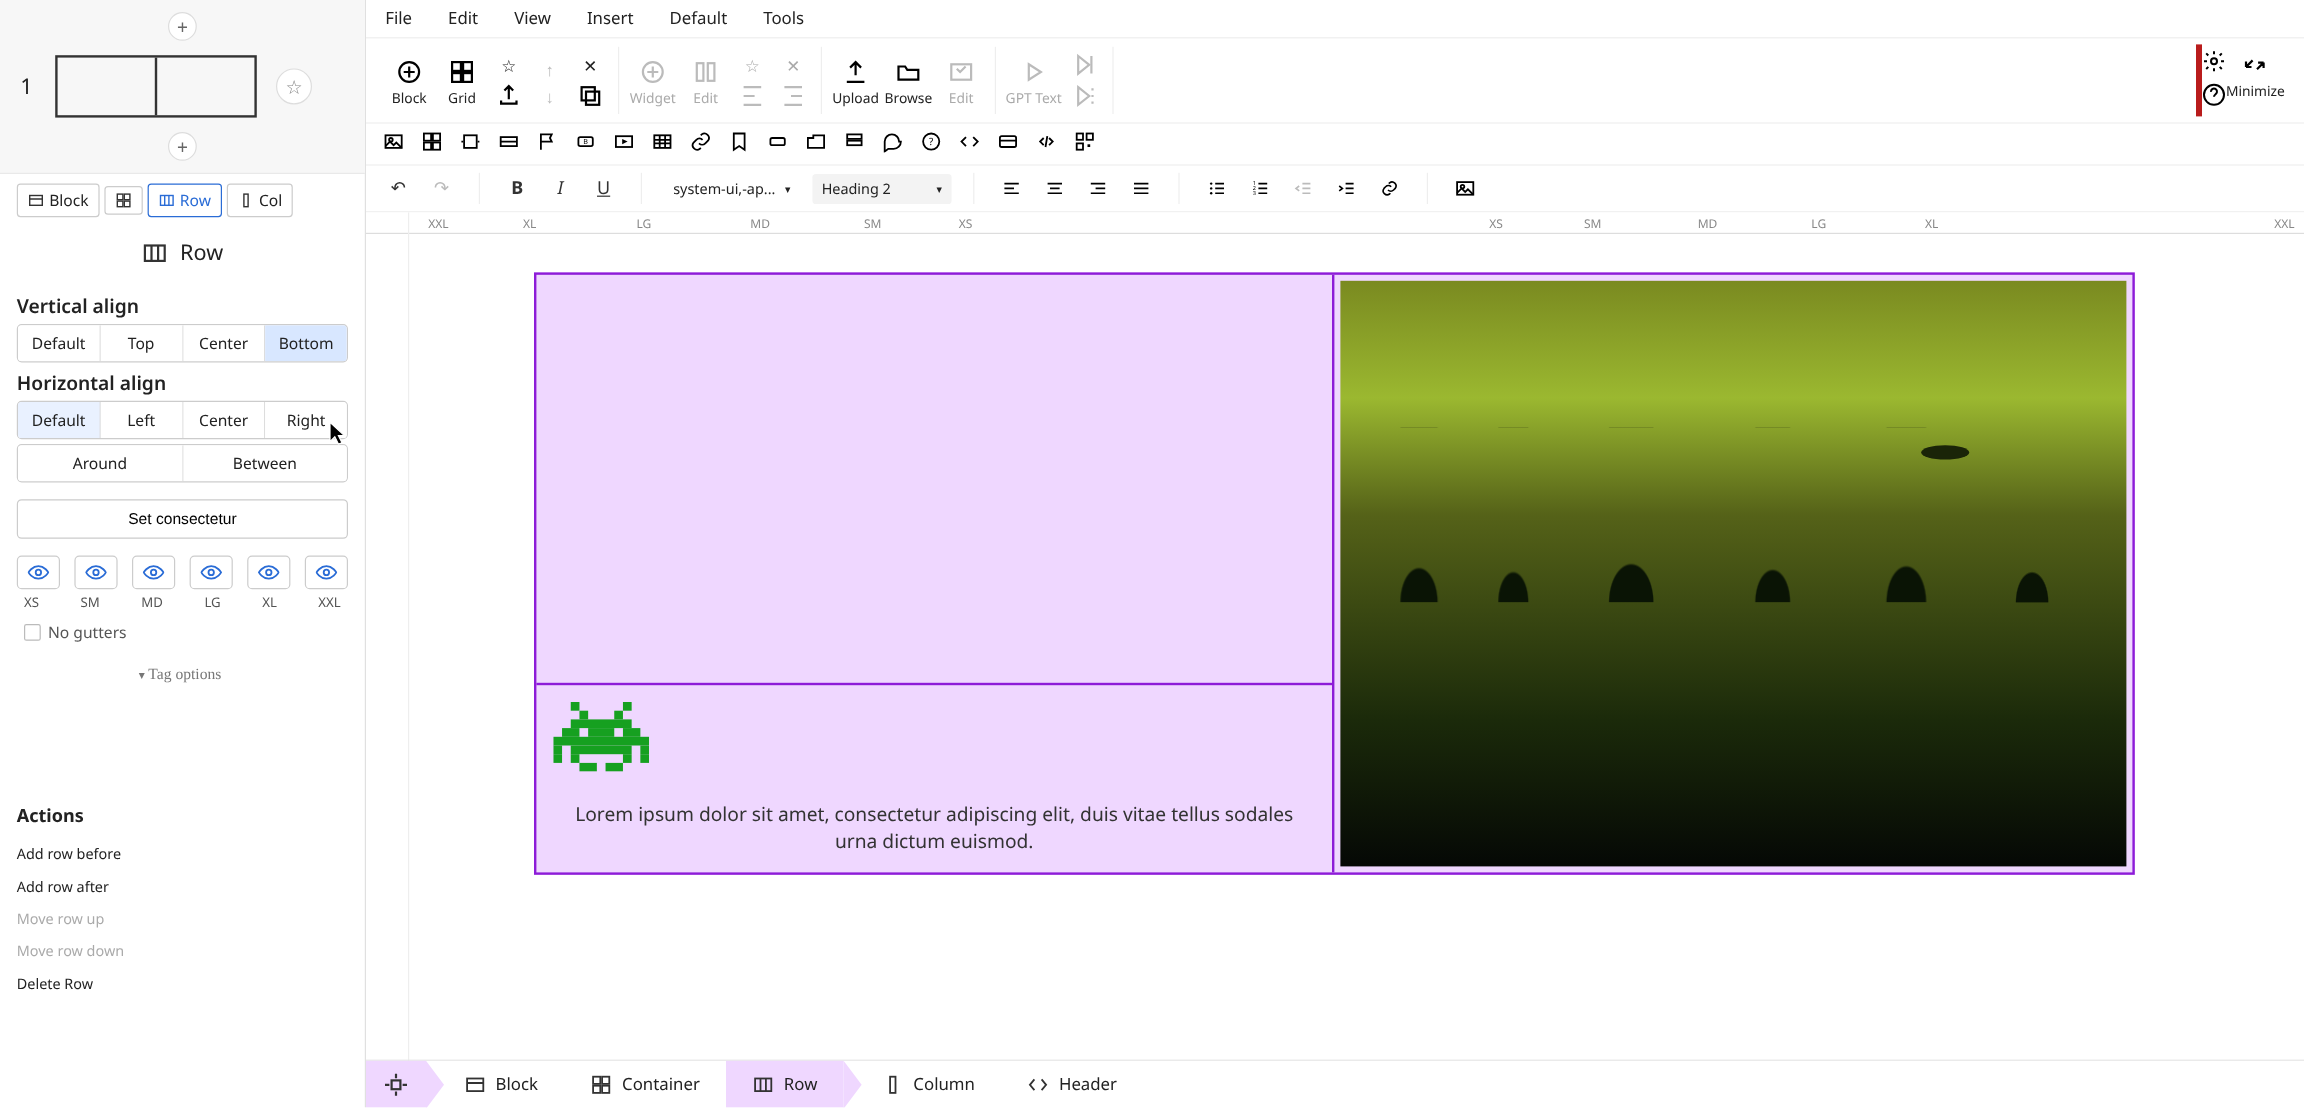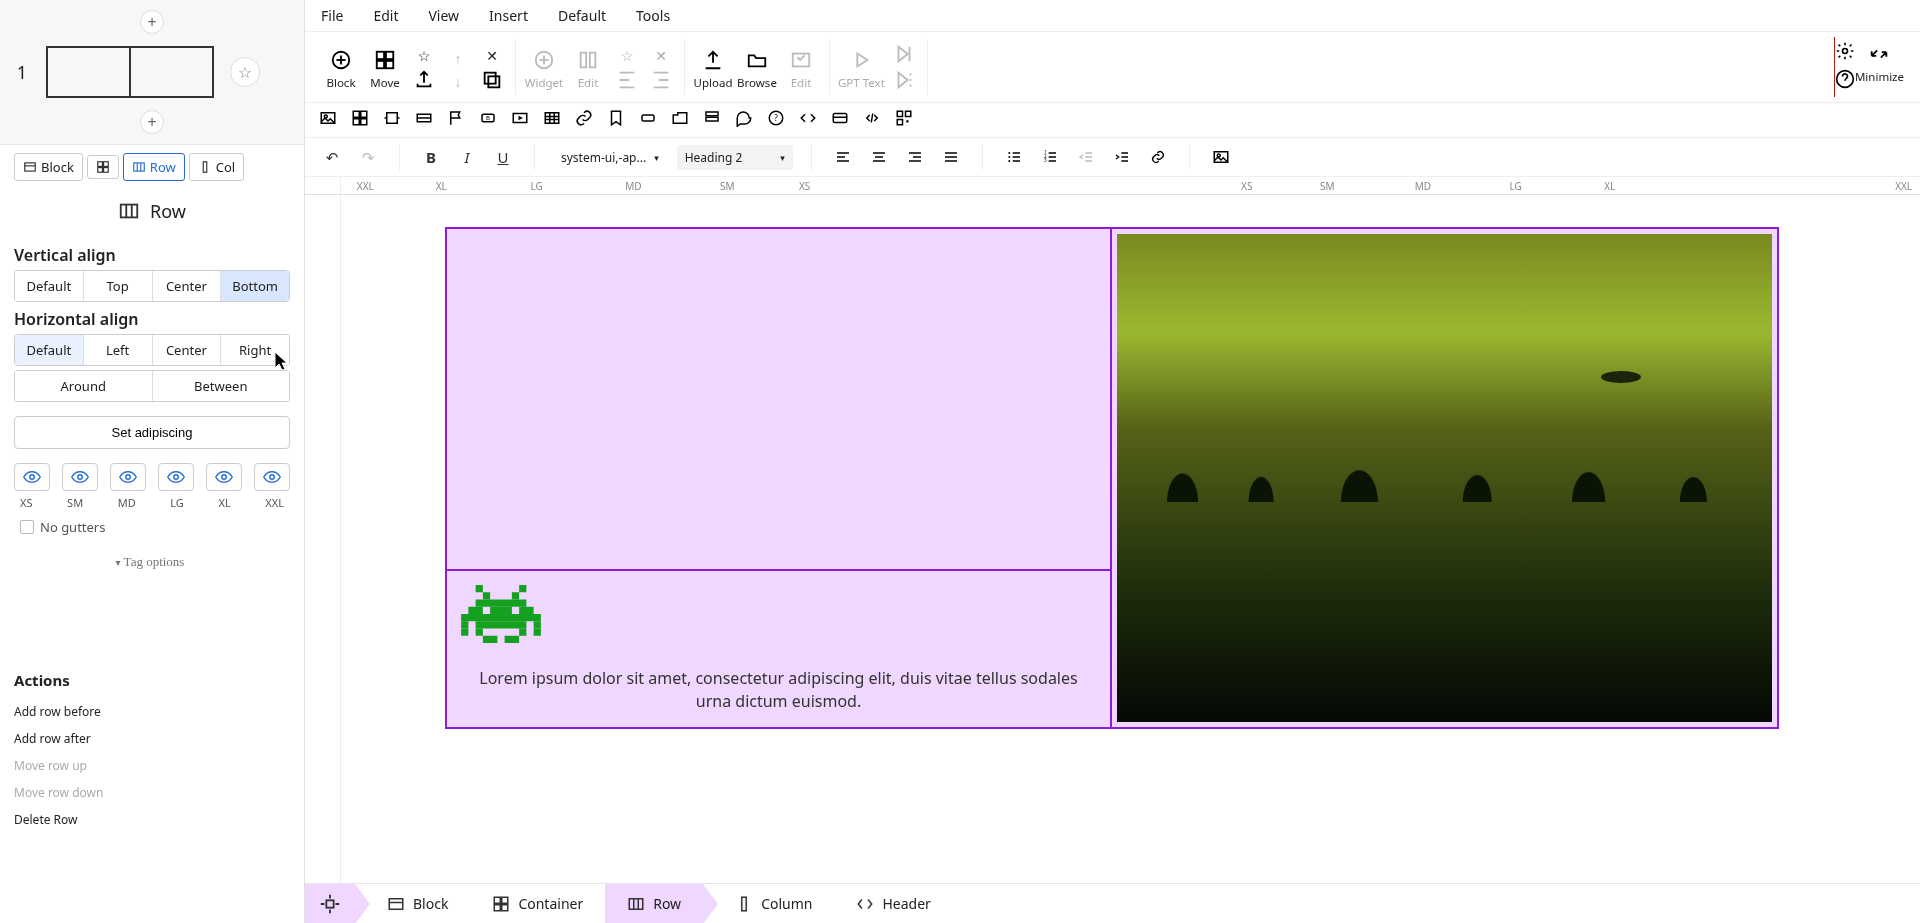--- a/index.html
+++ b/index.html
@@ -198,21 +198,21 @@
     display: flex; flex-direction: column; align-items: center; justify-content: center;
     min-width: 40px;
     height: 52px;
     font-size: 11.5px;
     color: #222;
     gap: 4px;
   }
   .tb-btn.small { min-width: 30px; font-size: 14px; height: auto;}
   .tb-btn.disabled { color: #aaa; }
   .tb-btn svg { width: 22px; height: 22px; }
-  .tb-right { margin-left: auto; display: flex; padding-right: 8px; border-left: 1px solid #b91c1c; }
+  .tb-right { margin-left: auto; display: flex; padding-right: 8px; border-left: 5px solid #b91c1c; }
   .insert-bar {
     display: flex; align-items: center;
     gap: 14px;
     padding: 6px 14px;
     border-bottom: 1px solid #eee;
   }
   .insert-bar svg { width: 18px; height: 18px; color: #333;}
   .format-bar {
     display: flex; align-items: center;
     padding: 6px 14px;
@@ -401,21 +401,21 @@
       <div class="seg active">Default</div>
       <div class="seg">Left</div>
       <div class="seg">Center</div>
       <div class="seg">Right</div>
     </div>
     <div class="btn-group">
       <div class="seg">Around</div>
       <div class="seg">Between</div>
     </div>
 
-    <button class="set-bg">Set adipiscing</button>
+    <button class="set-bg">Set consectetur</button>
 
     <div class="bp-row">
       <div class="bp-eye">
           <svg width="18" height="18" viewBox="0 0 24 24">
             <path d="M1 12s4-7 11-7 11 7 11 7-4 7-11 7S1 12 1 12z" fill="none" stroke="#2a6cd6" stroke-width="2"></path>
             <circle cx="12" cy="12" r="3" fill="none" stroke="#2a6cd6" stroke-width="2"></circle>
           </svg>
         </div>
       <div class="bp-eye">
           <svg width="18" height="18" viewBox="0 0 24 24">
@@ -502,21 +502,21 @@
           </svg>
         <span>Block</span>
       </div>
       <div class="tb-btn">
         <svg viewBox="0 0 24 24">
             <rect x="3" y="3" width="8" height="8" fill="none" stroke="#000" stroke-width="2"></rect>
             <rect x="13" y="3" width="8" height="8" fill="none" stroke="#000" stroke-width="2"></rect>
             <rect x="3" y="13" width="8" height="8" fill="none" stroke="#000" stroke-width="2"></rect>
             <rect x="13" y="13" width="8" height="8" fill="none" stroke="#000" stroke-width="2"></rect>
           </svg>
-        <span>Move</span>
+        <span>Grid</span>
       </div>
       <div style="display:flex;flex-direction:column;gap:4px;padding-bottom:4px">
         <span class="tb-btn small">☆</span>
         <span class="tb-btn small">
             <svg width="18" height="18" viewBox="0 0 24 24">
               <path d="M5 16v3h14v-3M12 3v12M8 7l4-4 4 4" fill="none" stroke="#000" stroke-width="2"></path>
             </svg>
           </span>
       </div>
       <div style="display:flex;flex-direction:column;gap:4px;padding-bottom:4px">

